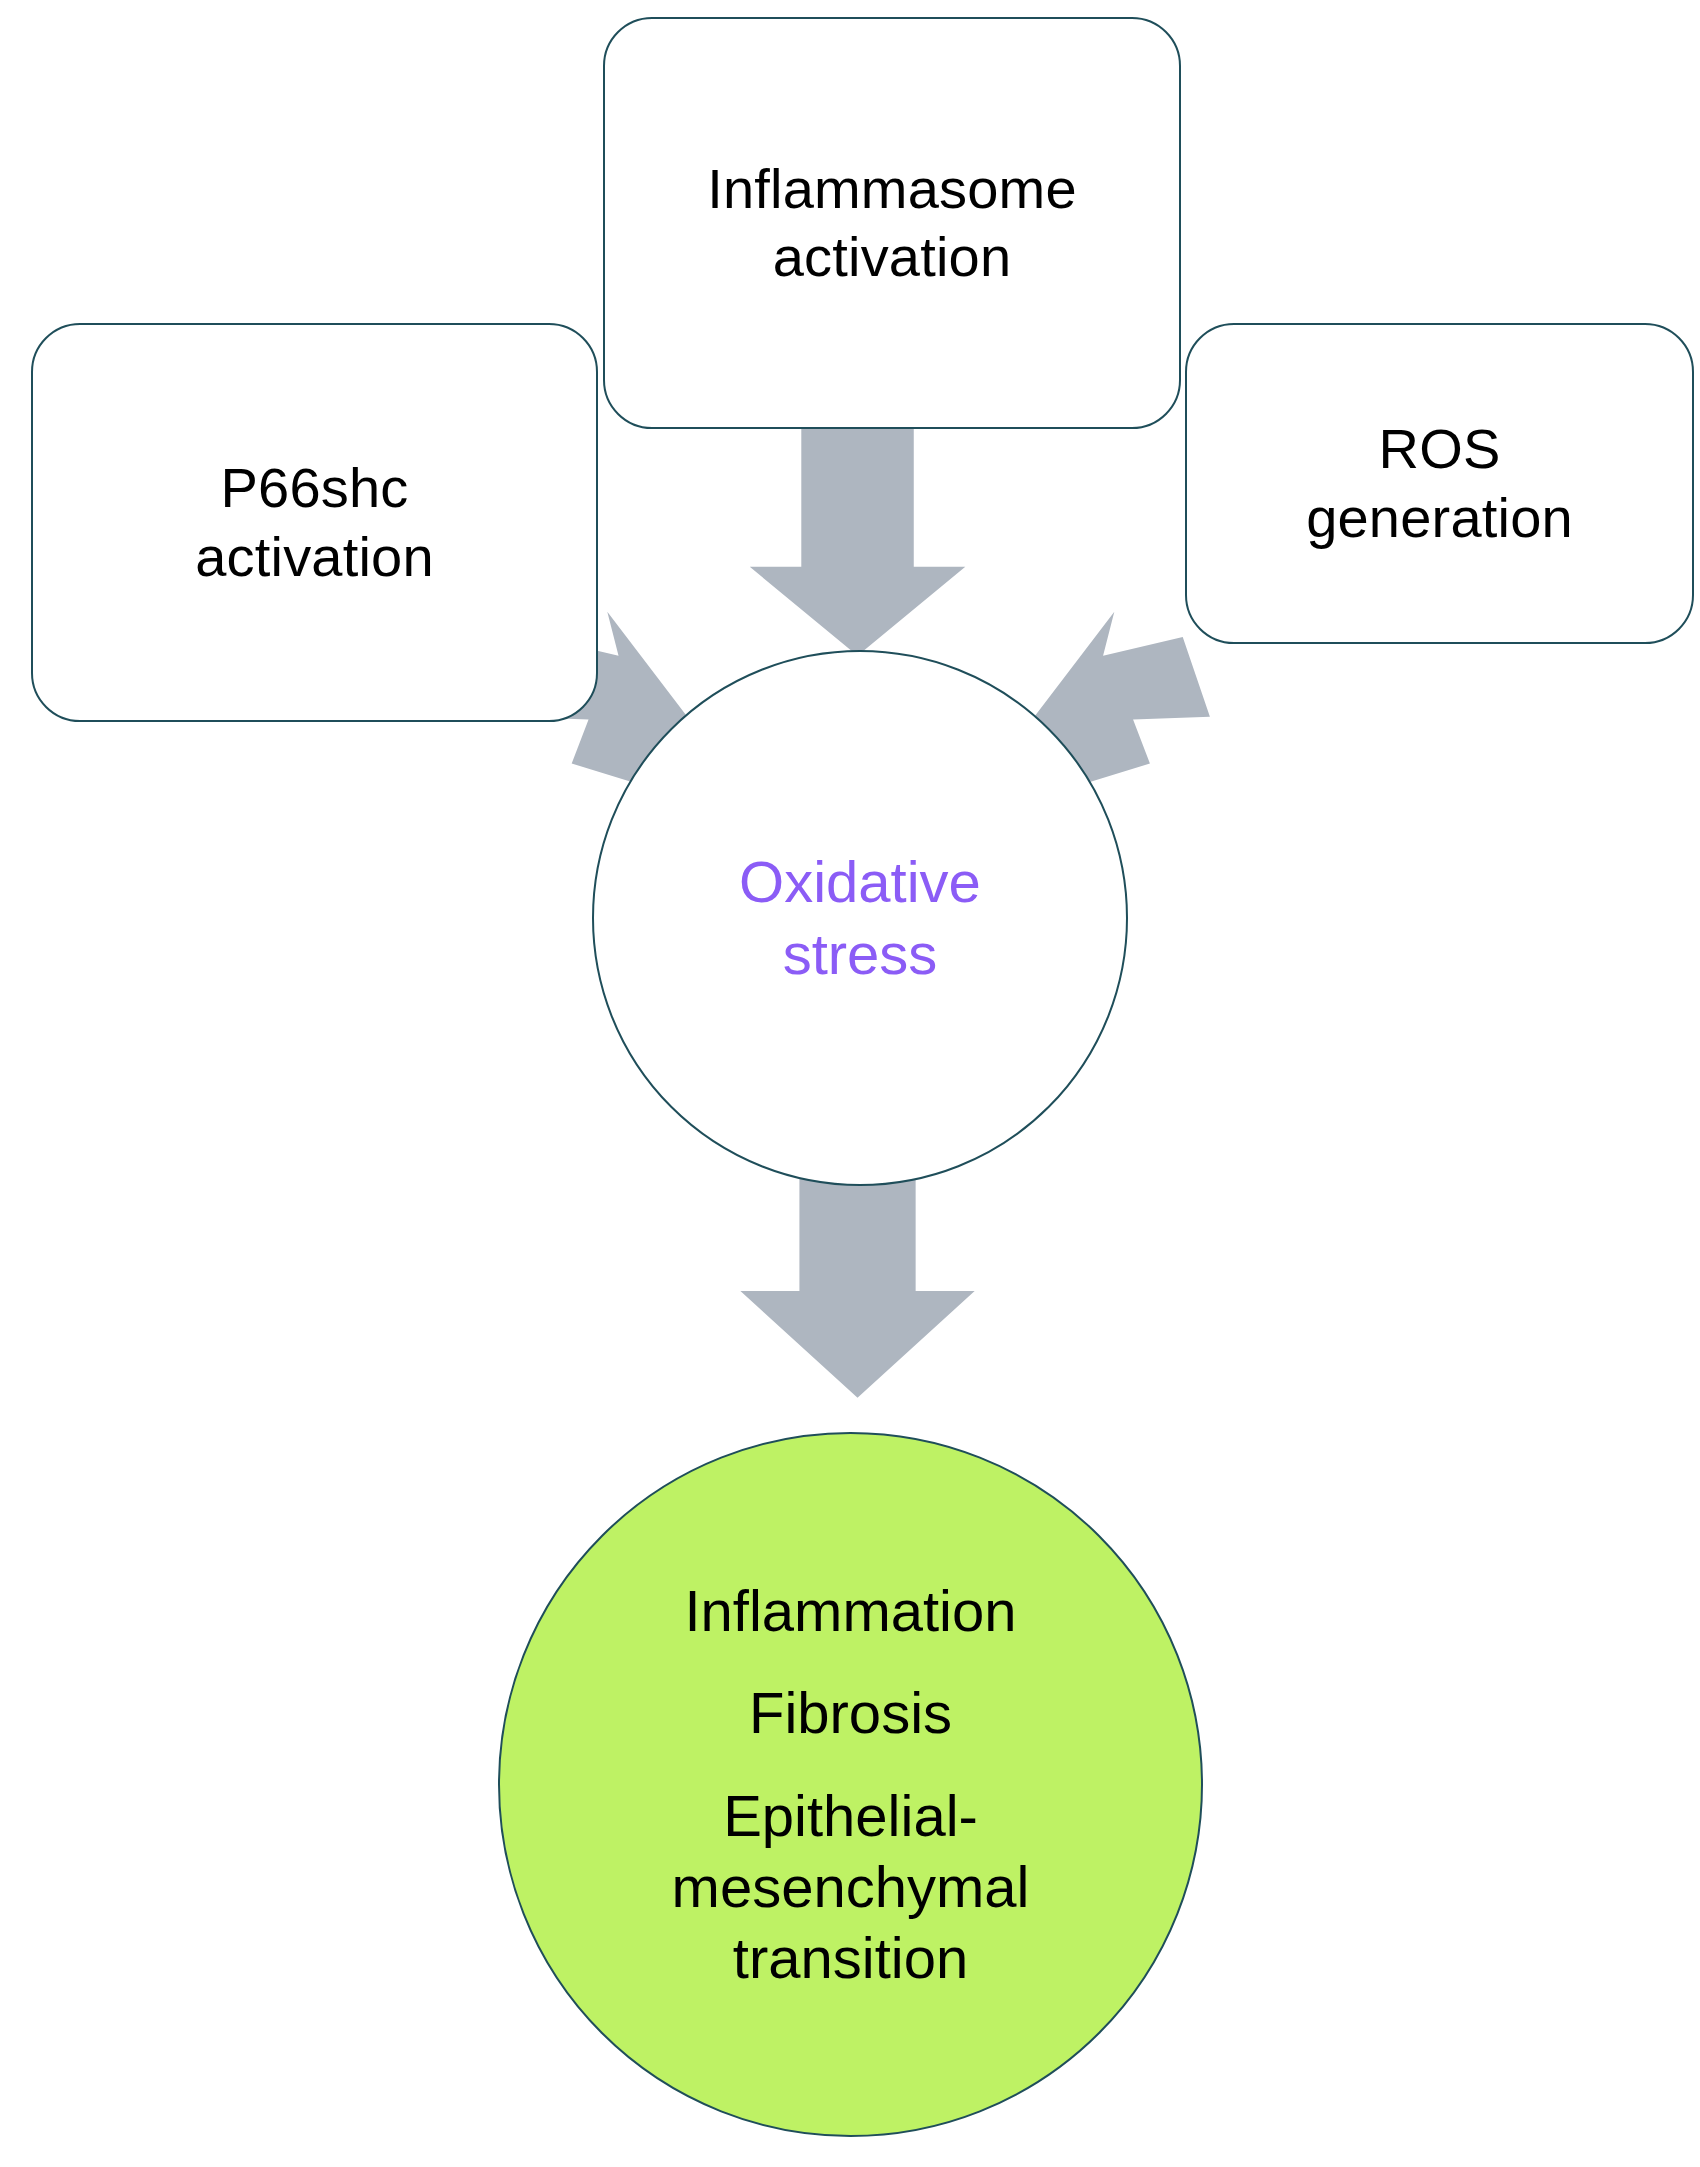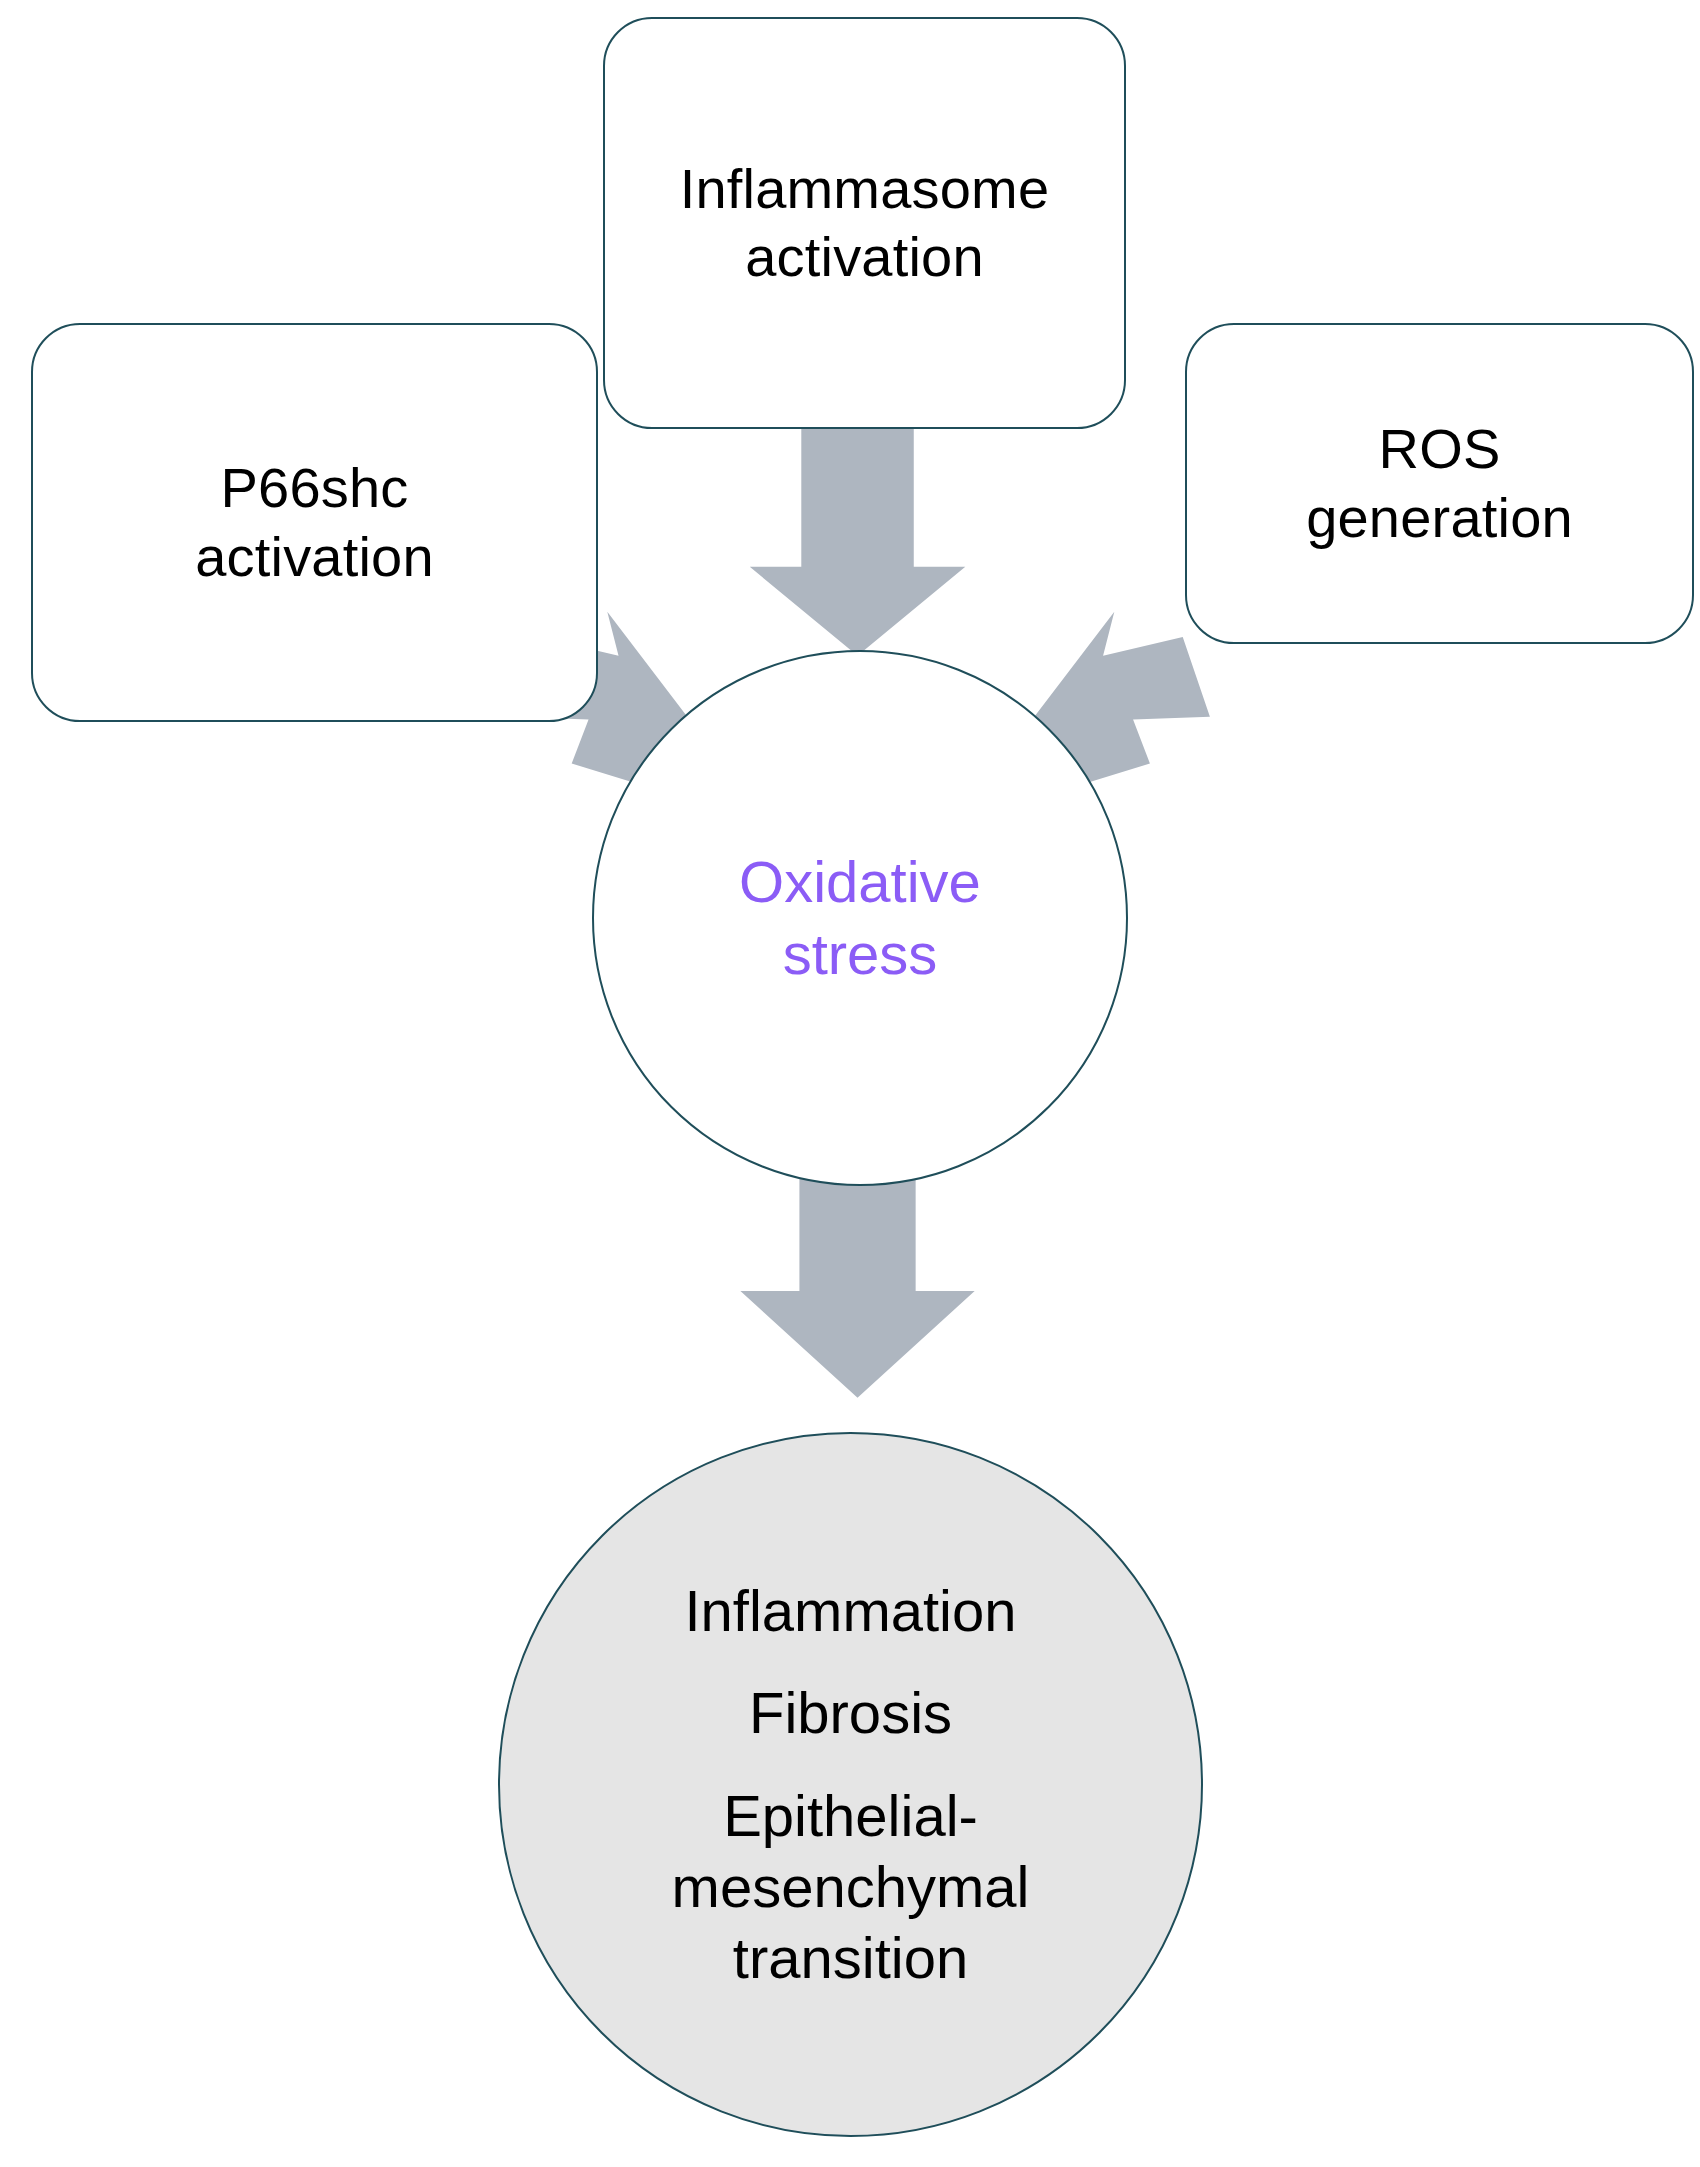--- a/index.html
+++ b/index.html
@@ -67,21 +67,21 @@
     font-size: 58px;
     line-height: 1.22;
     white-space: pre-line;
     margin: 0;
   }
   .outcome-line + .outcome-line {
     margin-top: 32px;
   }
 
   
-  #box-inflammasome { left: 603px;  top: 17px;   width: 523px;  height: 412px; }
+  #box-inflammasome { left: 603px;  top: 17px;   width: 578px;  height: 412px; }
   #box-p66shc       { left: 31px;   top: 323px;  width: 567px;  height: 399px; }
   #box-ros          { left: 1185px; top: 323px;  width: 509px;  height: 321px; }
   #circle-oxidative { left: 592px;  top: 650px;  width: 536px;  height: 536px; }
   #circle-outcomes  { left: 498px;  top: 1432px; width: 705px;  height: 705px; }
 </style>
 </head>
 <body>
 
 <div id="stage" style="background: rgb(255, 255, 255);">
 
@@ -109,21 +109,21 @@
   <div class="node-box" id="box-ros" style="border-color: rgb(31, 78, 90); background: rgb(255, 255, 255);">
     <span class="node-label">ROS
 generation</span>
   </div>
 
   <div class="node-circle" id="circle-oxidative" style="border-color: rgb(31, 78, 90); background: rgb(255, 255, 255);">
     <span class="circle-label">Oxidative
 stress</span>
   </div>
 
-  <div class="node-circle" id="circle-outcomes" style="border-color: rgb(31, 78, 90); background: #e5e5e5;">
+  <div class="node-circle" id="circle-outcomes" style="border-color: rgb(31, 78, 90); background: #bef264;">
     <span class="outcome-line">Inflammation</span>
     <span class="outcome-line">Fibrosis</span>
     <span class="outcome-line">Epithelial-
 mesenchymal
 transition</span>
   </div>
 
 </div>
 
 

